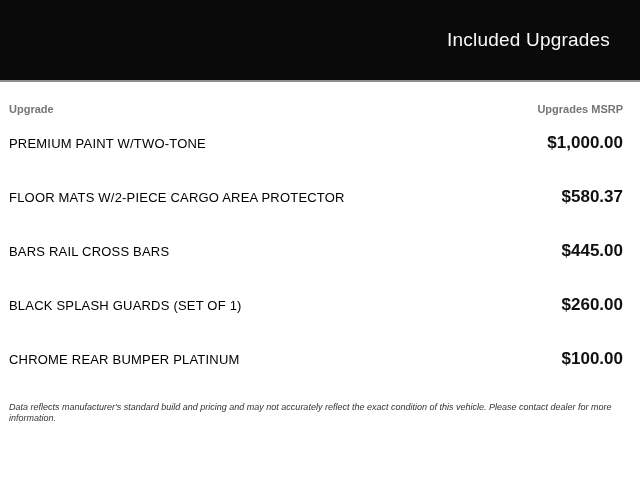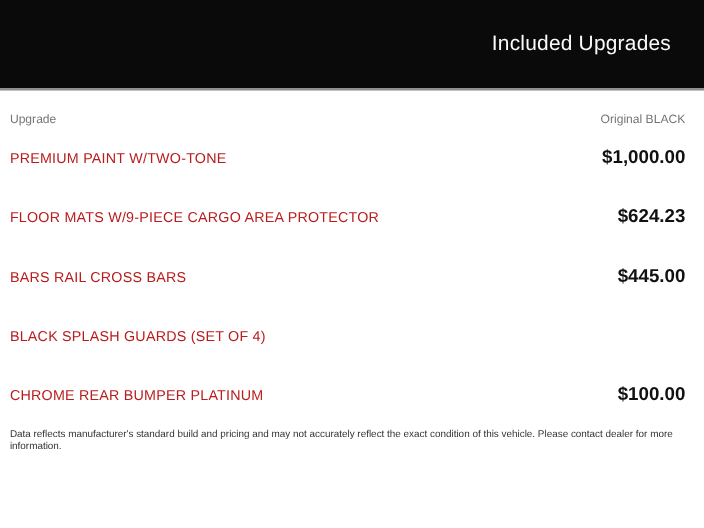--- a/index.html
+++ b/index.html
@@ -42,86 +42,88 @@
   .col-header-row {
     height: 34px;
     display: flex;
     align-items: flex-end;
     justify-content: space-between;
     padding-bottom: 0;
   }
   .col-header {
     color: #757575;
     font-size: 11px;
-    font-weight: 400;
+    font-weight: 700;
     line-height: 14px;
   }
   .rows { }
   .upgrade-row {
     height: 54px;
     display: flex;
     align-items: center;
     justify-content: space-between;
   }
   .upgrade-name {
-    color: #b91c1c;
+    color: #000000;
     font-size: 13px;
     font-weight: 400;
     letter-spacing: 0.2px;
     white-space: nowrap;
   }
   .upgrade-price {
     color: #111111;
     font-size: 17px;
     font-weight: 700;
     white-space: nowrap;
     margin-left: 40px;
   }
   .disclaimer {
-    margin-top: 3px;
+    margin-top: 16px;
     color: #333333;
     font-size: 9px;
+    font-style: italic;
     line-height: 11px;
   }
 </style>
 </head>
 <body>
 
 <div class="page">
 
   <div class="hero">
     <div class="hero-title">Included Upgrades</div>
   </div>
 
   <div class="table-area">
 
     <div class="col-header-row">
       <div class="col-header">Upgrade</div>
-      <div class="col-header">Original BLACK</div>
+      <div class="col-header">Upgrades MSRP</div>
     </div>
 
     <div class="rows">
   <div class="upgrade-row">
     <div class="upgrade-name">PREMIUM PAINT W/TWO-TONE</div>
     <div class="upgrade-price">$1,000.00</div>
   </div>
 
 
   <div class="upgrade-row">
-    <div class="upgrade-name">FLOOR MATS W/9-PIECE CARGO AREA PROTECTOR</div>
-    <div class="upgrade-price">$624.23</div>
+    <div class="upgrade-name">FLOOR MATS W/2-PIECE CARGO AREA PROTECTOR</div>
+    <div class="upgrade-price">$580.37</div>
   </div>
 
   <div class="upgrade-row">
     <div class="upgrade-name">BARS RAIL CROSS BARS</div>
     <div class="upgrade-price">$445.00</div>
   </div>
 
   <div class="upgrade-row">
-    <div class="upgrade-name">BLACK SPLASH GUARDS (SET OF 4)</div>
+    <div class="upgrade-name">BLACK SPLASH GUARDS (SET OF 1)</div>
+    <div class="upgrade-price">$260.00</div>
   </div>
 
   <div class="upgrade-row">
     <div class="upgrade-name">CHROME REAR BUMPER PLATINUM</div>
     <div class="upgrade-price">$100.00</div>
   </div>
 </div>
 
     <div class="disclaimer">Data reflects manufacturer's standard build and pricing and may not accurately reflect the exact condition of this vehicle. Please contact dealer for more information.</div>
 

